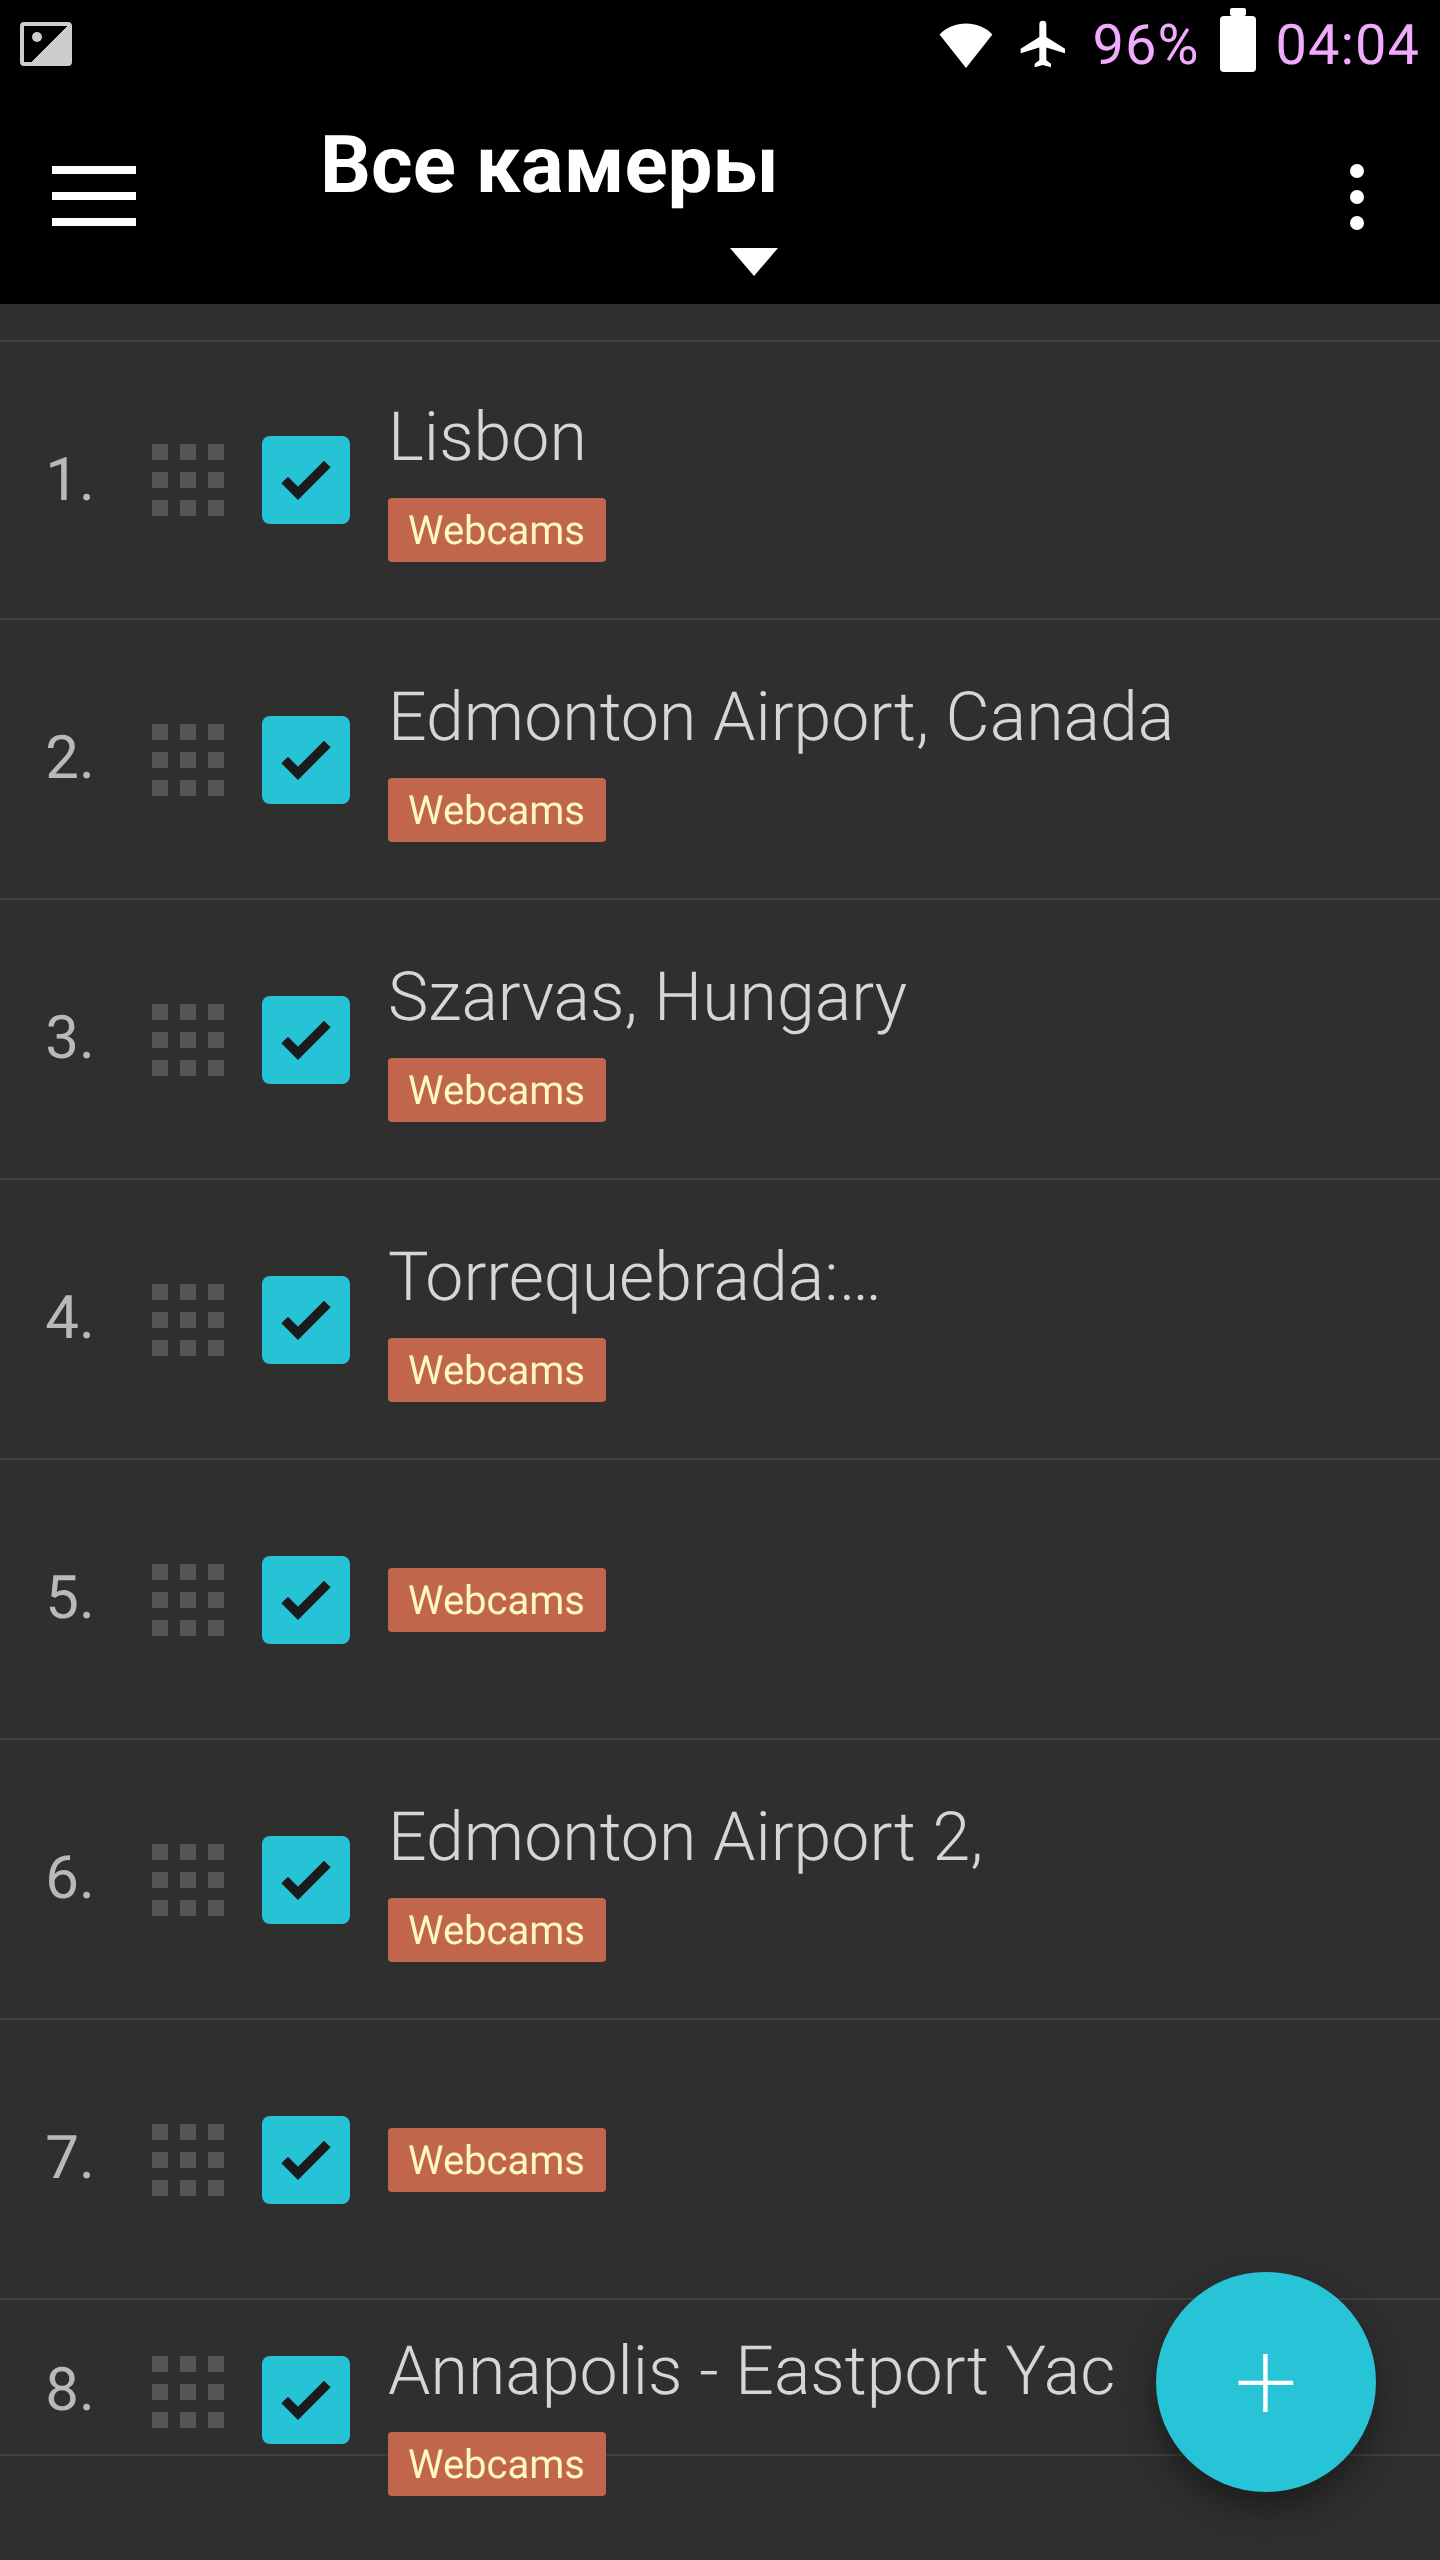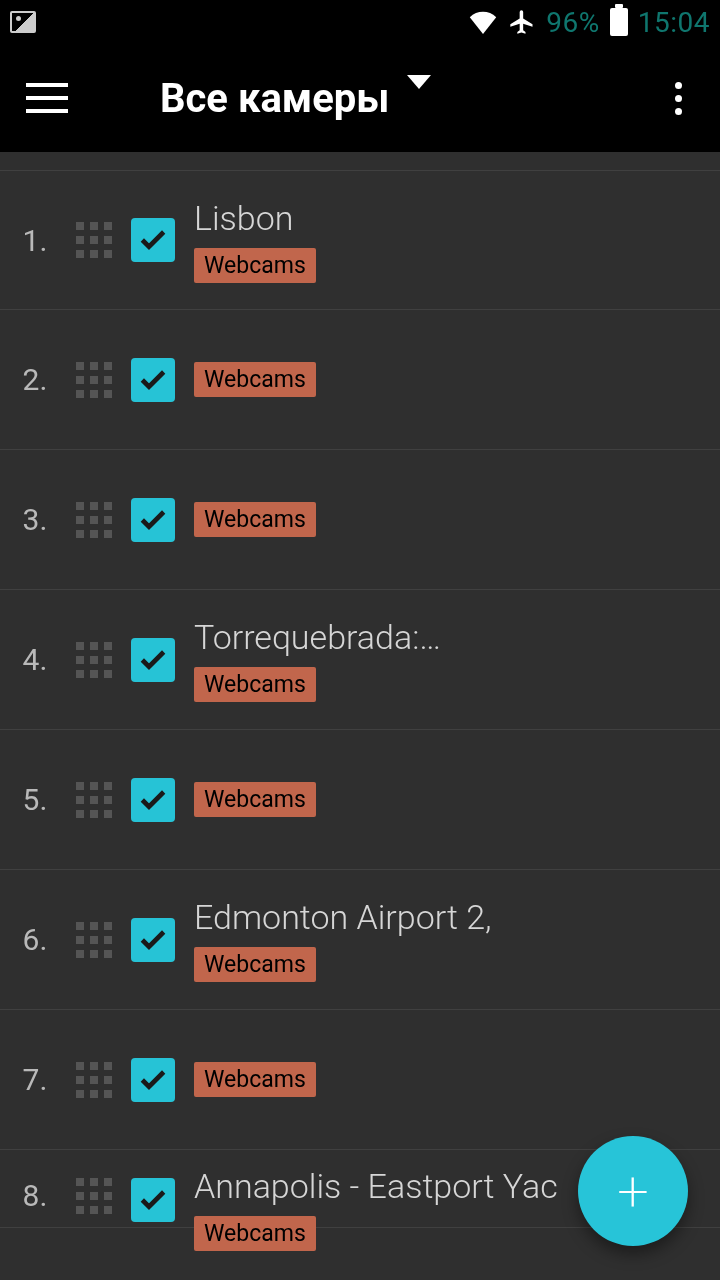--- a/index.html
+++ b/index.html
@@ -12,21 +12,21 @@
   }
 
   
   .status-bar {
     height: 44px;
     background: #000;
     display: flex;
     align-items: center;
     padding: 0 10px;
     font-size: 26px;
-    color: #0f766e;
+    color: #f0abfc;
     letter-spacing: 0.5px;
   }
   .status-left { display: flex; align-items: center; gap: 6px; }
   .status-spacer { flex: 1; }
   .status-right { display: flex; align-items: center; gap: 10px; }
   .pic-icon {
     width: 26px; height: 22px;
     border: 2px solid #ccc;
     border-radius: 2px;
     position: relative;
@@ -59,23 +59,24 @@
     gap: 28px;
   }
   .hamburger {
     width: 42px; height: 30px;
     display: flex; flex-direction: column; justify-content: space-between;
     cursor: pointer;
     margin-left: 10px;
   }
   .hamburger div { height: 4px; background: #fff; }
   .title-wrap {
-    display: flex; align-items: flex-start; gap: 18px;
+    display: flex; align-items: flex-end; gap: 18px;
     margin-left: 64px;
     cursor: pointer;
+    flex-direction: column;
   }
   .title-text { font-size: 40px; font-weight: 700; color: #fff; }
   .title-caret {
     width: 0; height: 0;
     border-left: 12px solid transparent;
     border-right: 12px solid transparent;
     border-top: 14px solid #fff;
   }
   .app-bar-spacer { flex: 1; }
   .overflow {
@@ -146,22 +147,22 @@
     font-size: 34px;
     color: #d6d6d6;
     white-space: nowrap;
     overflow: hidden;
     text-overflow: ellipsis;
     font-weight: 300;
   }
   .tag {
     align-self: flex-start;
     background: #c1664c;
-    color: #000000;
-    font-size: 23px;
+    color: #fef9c3;
+    font-size: 20px;
     padding: 4px 10px;
     border-radius: 2px;
   }
 
   
   .fab {
     position: absolute;
     right: 32px;
     bottom: 34px;
     width: 110px; height: 110px;
@@ -197,21 +198,21 @@
           <path fill="#fff" d="M12 20 L1 6 C7 0 17 0 23 6 Z"></path>
         </svg>
     </span>
     <span class="plane-icon">
       <svg width="28" height="28" viewBox="0 0 24 24">
           <path fill="#fff" d="M21 16v-2l-8-5V3.5a1.5 1.5 0 0 0-3 0V9l-8 5v2l8-2.5V19l-2 1.5V22l3.5-1 3.5 1v-1.5L13 19v-5.5l8 2.5z"></path>
         </svg>
     </span>
     <span>96%</span>
     <span class="batt"></span>
-    <span>15:04</span>
+    <span>04:04</span>
   </div>
 </div>
 
 <div class="app-bar">
   <div class="hamburger">
     <div></div>
       <div></div>
       <div></div>
   </div>
   <div class="title-wrap">
@@ -278,20 +279,21 @@
         </div>
     </div>
     <div class="cb-wrap">
       <div class="checkbox">
         <svg viewBox="0 0 24 24">
             <path fill="none" stroke="#1a1a1a" stroke-width="3.5" d="M4 12 l5 5 L20 6"></path>
           </svg>
       </div>
     </div>
     <div class="content">
+      <div class="item-title">Edmonton Airport, Canada</div>
       <div class="tag">Webcams</div>
     </div>
   </div>
     <div class="row">
     <div class="num">3.</div>
     <div class="drag-handle">
       <div class="hrow">
           <span class="dot"></span>
           <span class="dot"></span>
           <span class="dot"></span>
@@ -308,20 +310,21 @@
         </div>
     </div>
     <div class="cb-wrap">
       <div class="checkbox">
         <svg viewBox="0 0 24 24">
             <path fill="none" stroke="#1a1a1a" stroke-width="3.5" d="M4 12 l5 5 L20 6"></path>
           </svg>
       </div>
     </div>
     <div class="content">
+      <div class="item-title">Szarvas, Hungary</div>
       <div class="tag">Webcams</div>
     </div>
   </div>
     <div class="row">
     <div class="num">4.</div>
     <div class="drag-handle">
       <div class="hrow">
           <span class="dot"></span>
           <span class="dot"></span>
           <span class="dot"></span>

